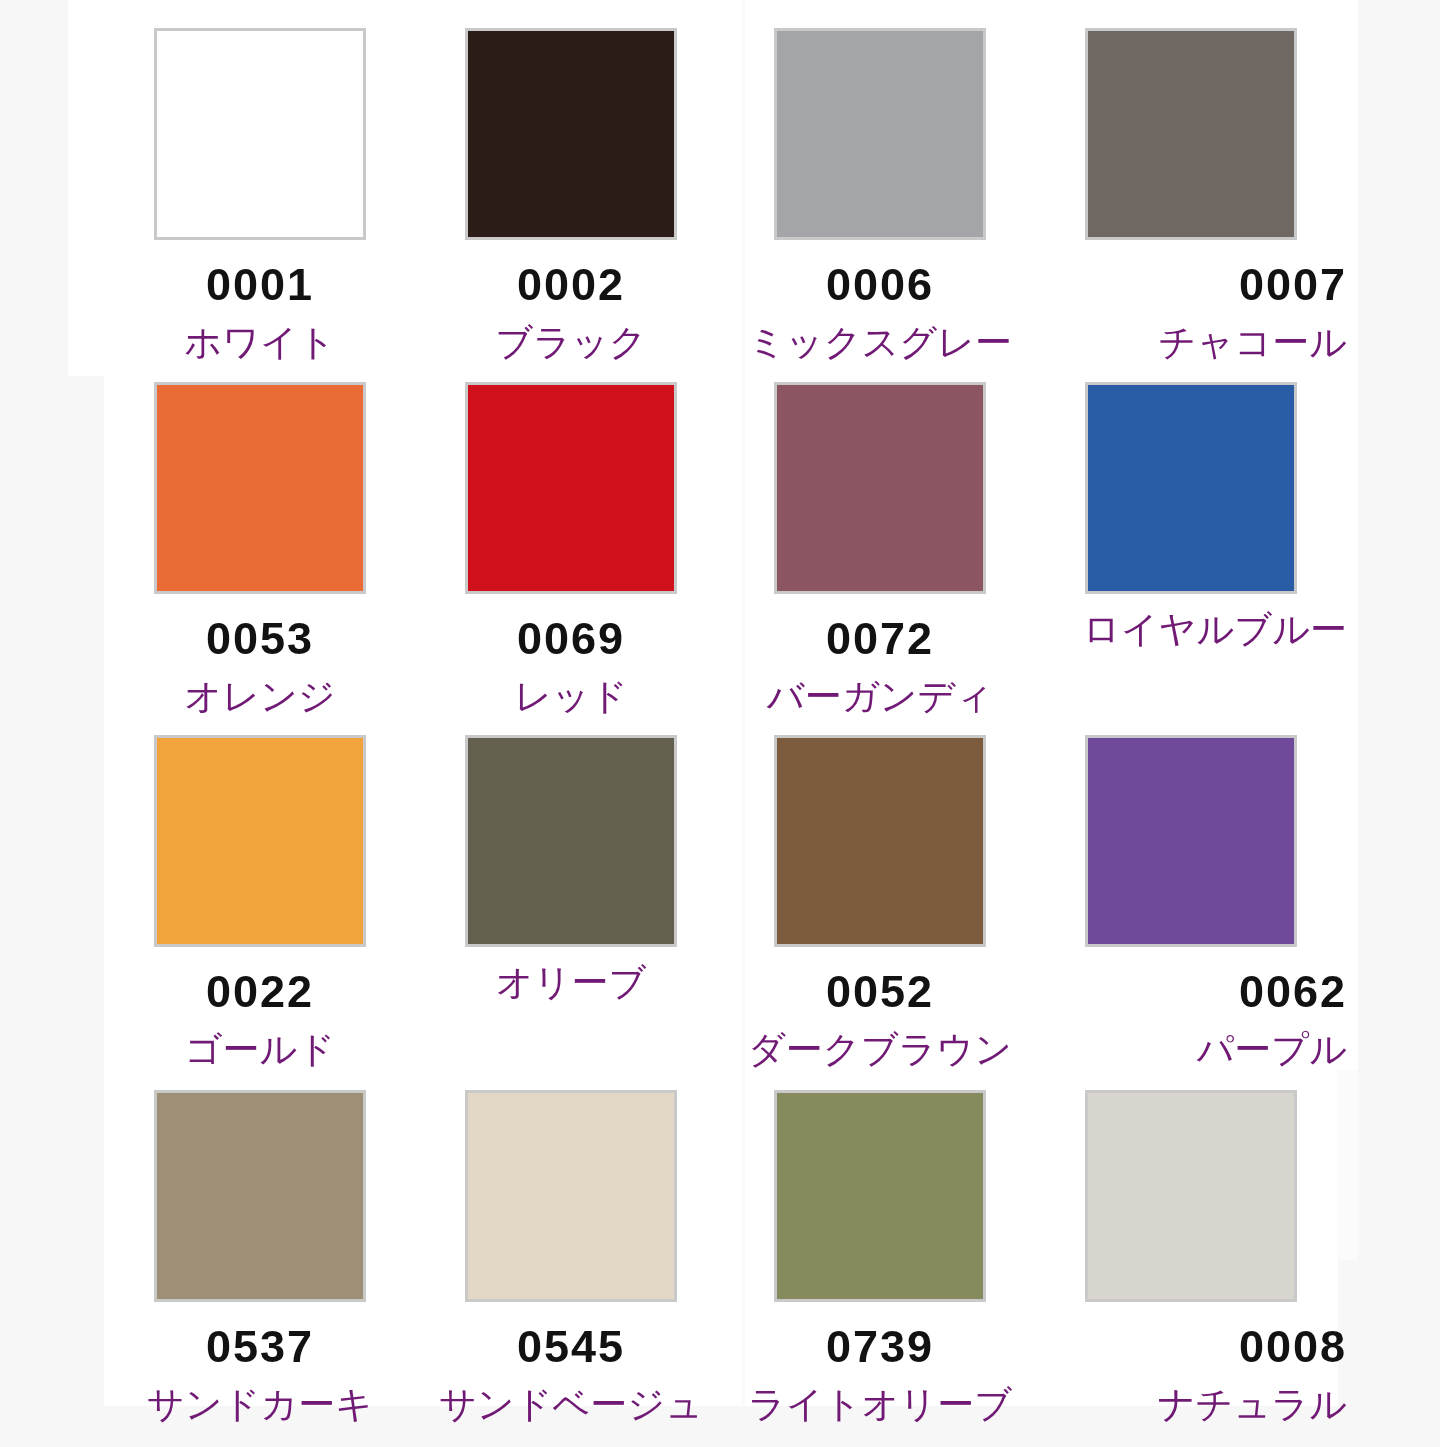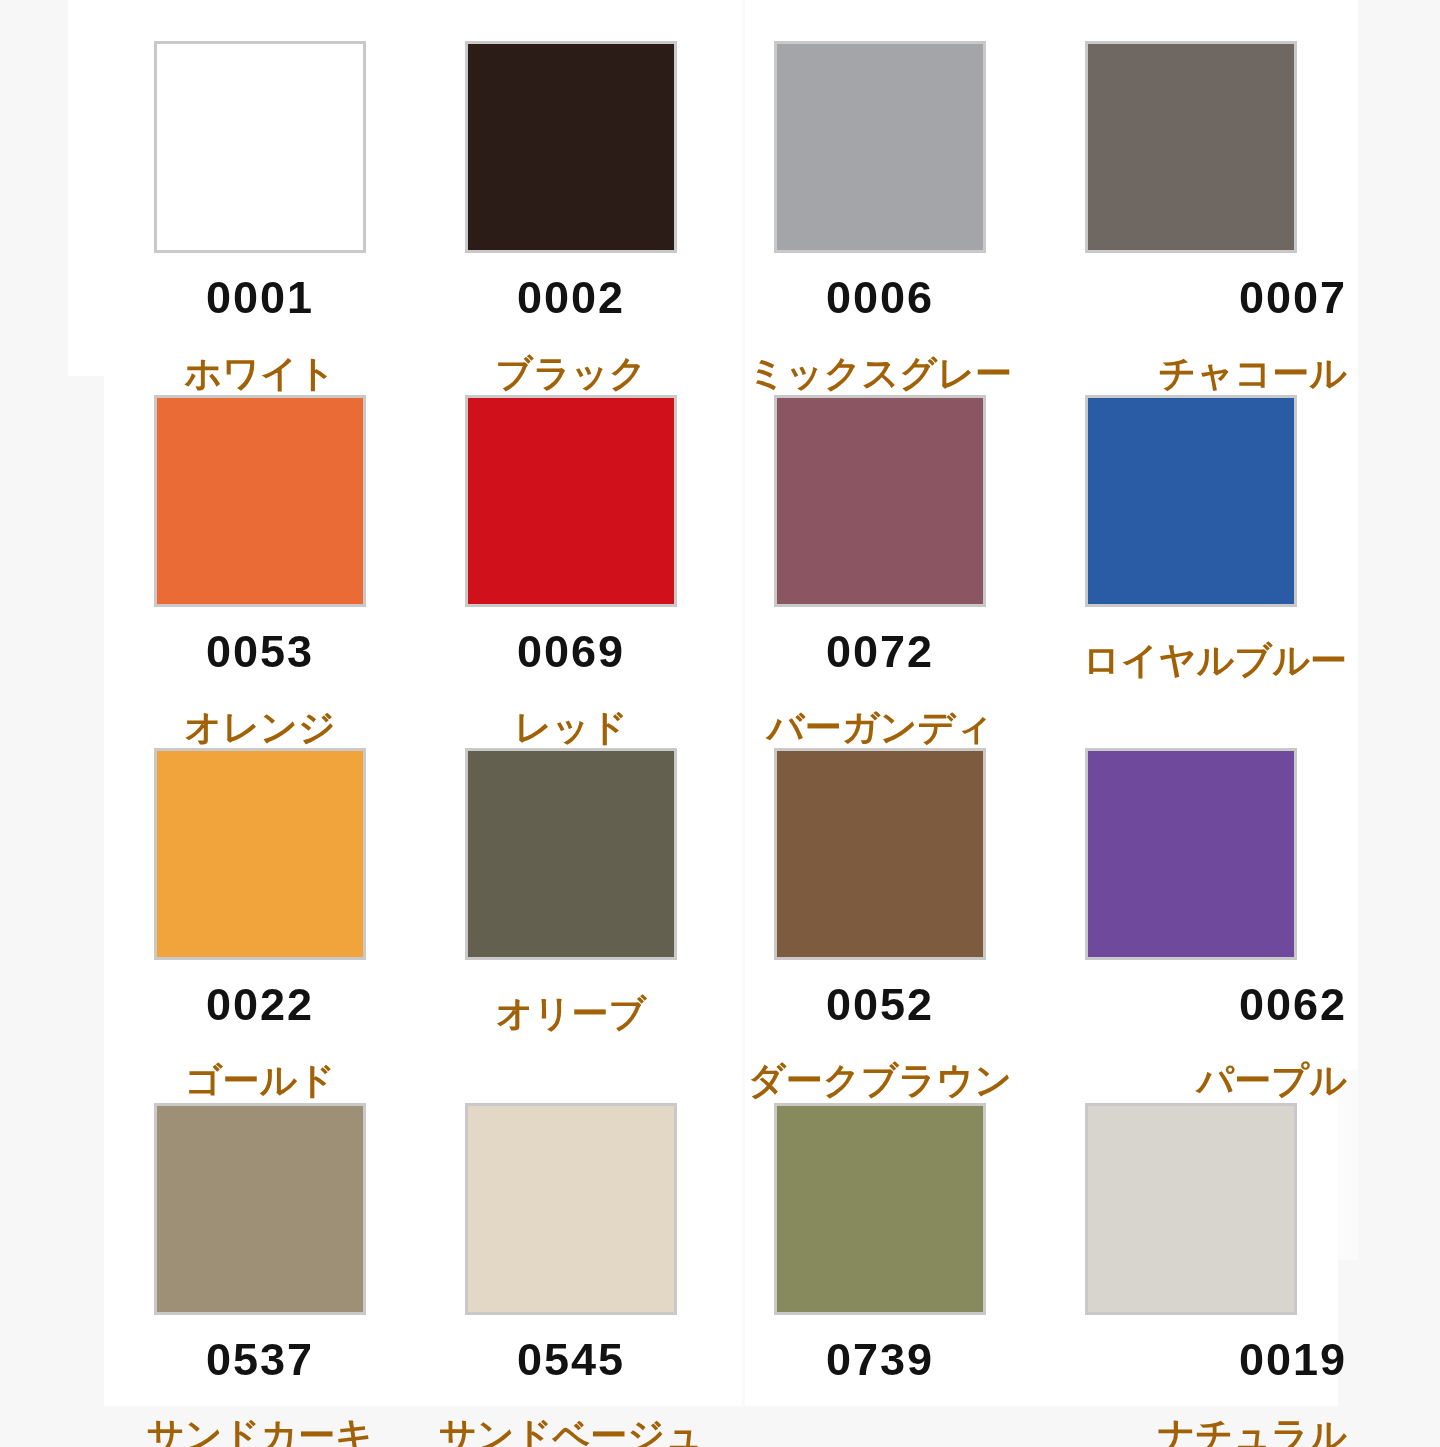--- a/index.html
+++ b/index.html
@@ -26,21 +26,21 @@
   #panel-4 { left: 104px; top: 1070px;  width: 1234px; height: 336px; }
 
   
   #seam-a { left: 1338px; top: 1070px; width: 20px; height: 190px; background:#fbfbfb; }
   #seam-b { left: 742px;  top: 0px;    width: 3px;  height: 1406px; background:#fafafa; }
 
   
   .grid {
     position: absolute;
     left: 0;
-    top: 16px;
+    top: 3px;
     width: 1440px;
     height: 1203px;
   }
   .cell {
     position: absolute;
     width: 312px;
     text-align: center;
   }
   .swatch {
     width: 206px;
@@ -52,24 +52,24 @@
   .code {
     font-size: 45px;
     font-weight: bold;
     letter-spacing: 2px;
     color: #121212;
     line-height: 1;
     margin-top: 22px;
   }
   .name {
     font-size: 37px;
-    font-weight: 700;
-    color: #a16207;
+    font-weight: 400;
+    color: #701a75;
     line-height: 1;
-    margin-top: 35px;
+    margin-top: 17px;
     white-space: nowrap;
   }
 
   
   .col-0 { left: 104px; }
   .col-1 { left: 415px; }
   .col-2 { left: 724px; }
   .col-3 { left: 1035px; text-align: right; }
 
   
@@ -168,21 +168,22 @@
 
   <div class="cell col-1 row-3">
     <div class="swatch" style="background: rgb(226, 216, 197); border-color: rgb(201, 201, 201);"></div>
     <div class="code">0545</div>
     <div class="name">サンドベージュ</div>
   </div>
 
   <div class="cell col-2 row-3">
     <div class="swatch" style="background: rgb(135, 138, 93); border-color: rgb(201, 201, 201);"></div>
     <div class="code">0739</div>
+    <div class="name">ライトオリーブ</div>
   </div>
 
   <div class="cell col-3 row-3">
     <div class="swatch" style="background: rgb(216, 212, 206); border-color: rgb(201, 201, 201);"></div>
-    <div class="code">0019</div>
+    <div class="code">0008</div>
     <div class="name">ナチュラル</div>
   </div>
 
 </div>
 
 </body></html>

